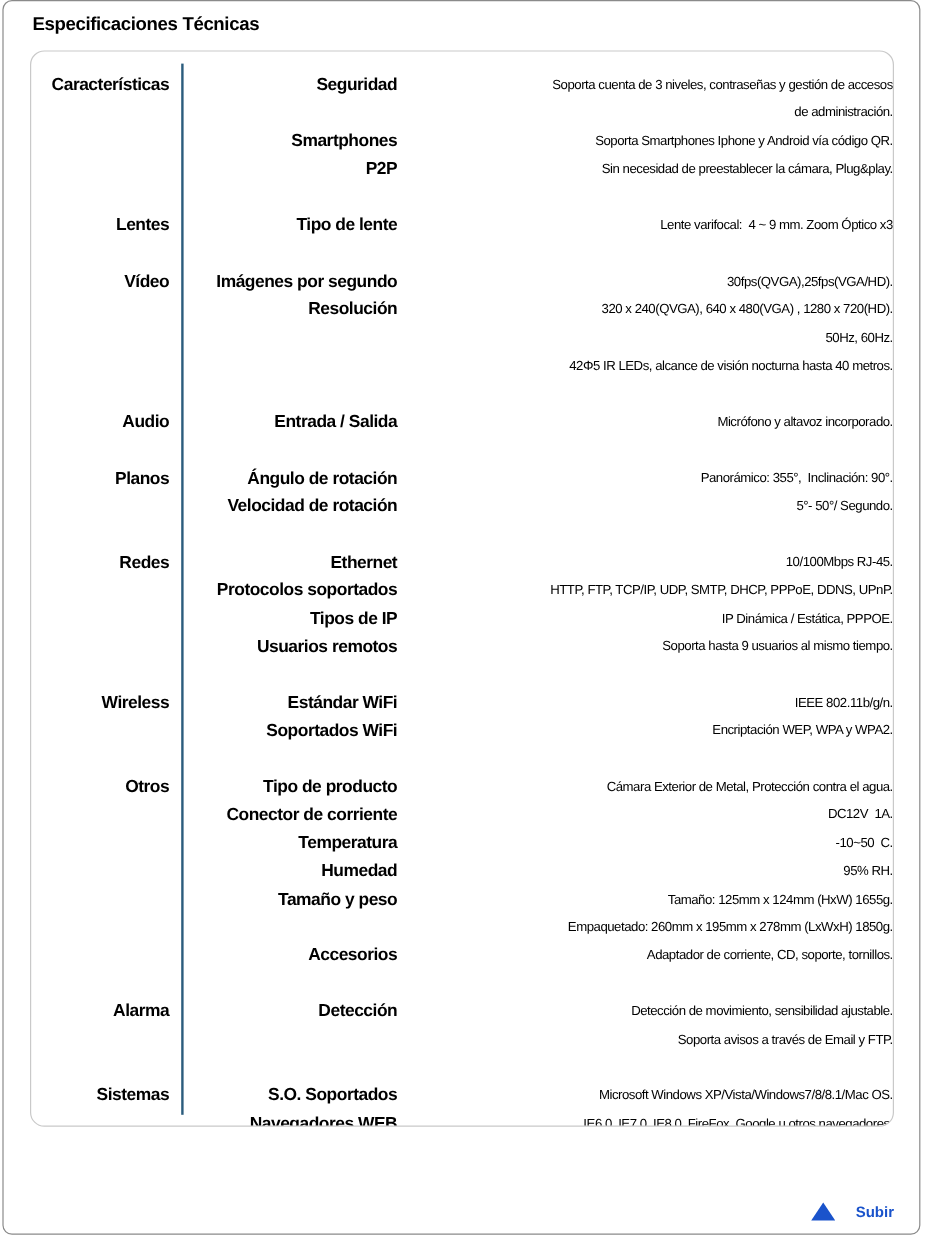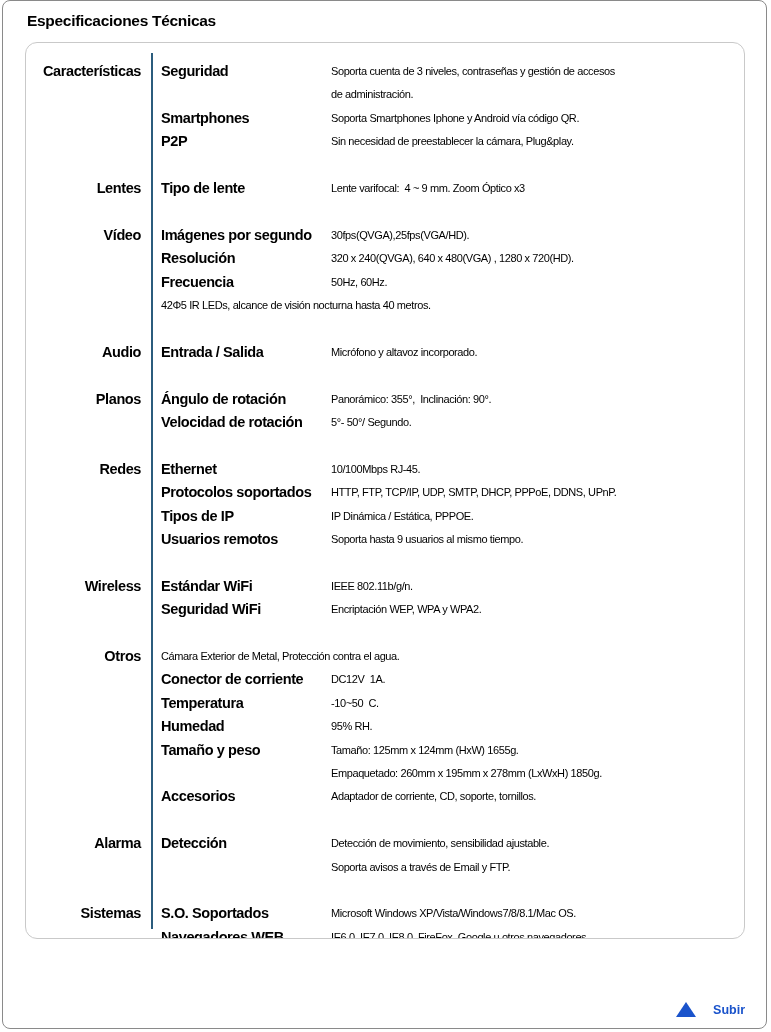--- a/index.html
+++ b/index.html
@@ -62,20 +62,21 @@
     font-weight: bold;
     font-size: 14.5px;
     letter-spacing: -0.4px;
     line-height: 23.4px;
     white-space: pre;
   }
   .rows {
     margin-left: 20px;
     flex: 1;
     min-width: 0;
+    text-align: right;
   }
   .row { display: flex; }
   .row-label {
     width: 170px;
     flex-shrink: 0;
     font-weight: bold;
     font-size: 14.5px;
     letter-spacing: -0.4px;
     line-height: 23.4px;
     white-space: pre;
@@ -161,21 +162,20 @@
                 <div class="vline">30fps(QVGA),25fps(VGA/HD).</div>
               </div>
             </div>
             <div class="row">
               <div class="row-label">Resolución</div>
               <div class="row-lines">
                 <div class="vline">320 x 240(QVGA), 640 x 480(VGA) , 1280 x 720(HD).</div>
               </div>
             </div>
             <div class="row">
-              <div class="row-label">Frecuencia</div>
               <div class="row-lines">
                 <div class="vline">50Hz, 60Hz.</div>
               </div>
             </div>
             <div class="row">
               <div class="row-lines">
                 <div class="vline">42Φ5 IR LEDs, alcance de visión nocturna hasta 40 metros.</div>
               </div>
             </div>
           </div>
@@ -240,31 +240,32 @@
         <div class="section">
           <div class="cat">Wireless</div>
           <div class="rows">
             <div class="row">
               <div class="row-label">Estándar WiFi</div>
               <div class="row-lines">
                 <div class="vline">IEEE 802.11b/g/n.</div>
               </div>
             </div>
             <div class="row">
-              <div class="row-label">Seguridad WiFi</div>
+              <div class="row-label">Soportados WiFi</div>
               <div class="row-lines">
                 <div class="vline">Encriptación WEP, WPA y WPA2.</div>
               </div>
             </div>
           </div>
         </div>
         <div class="section">
           <div class="cat">Otros</div>
           <div class="rows">
             <div class="row">
+              <div class="row-label">Tipo de producto</div>
               <div class="row-lines">
                 <div class="vline">Cámara Exterior de Metal, Protección contra el agua.</div>
               </div>
             </div>
             <div class="row">
               <div class="row-label">Conector de corriente</div>
               <div class="row-lines">
                 <div class="vline">DC12V  1A.</div>
               </div>
             </div>

